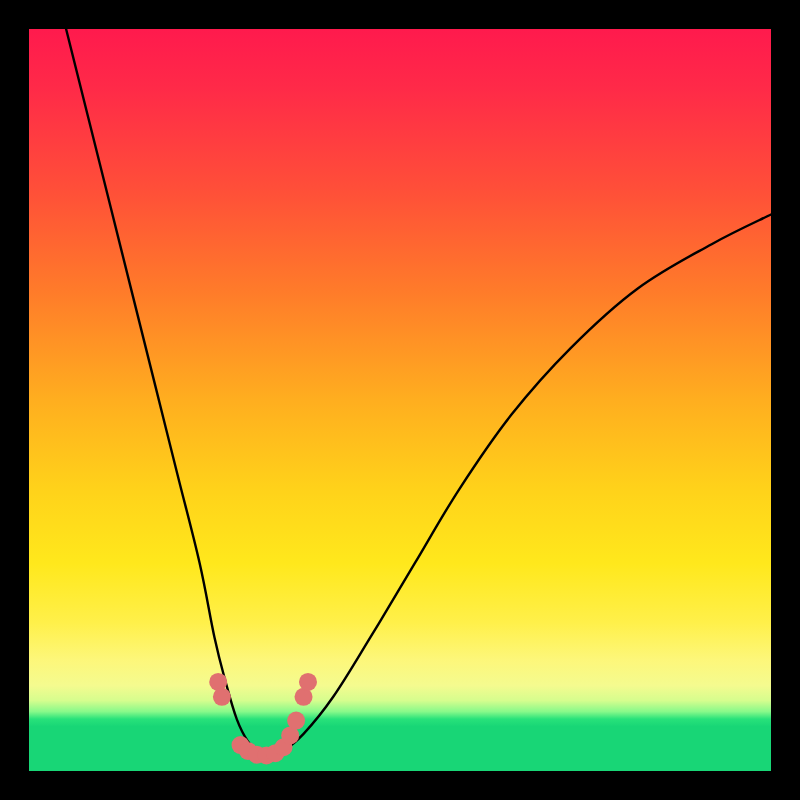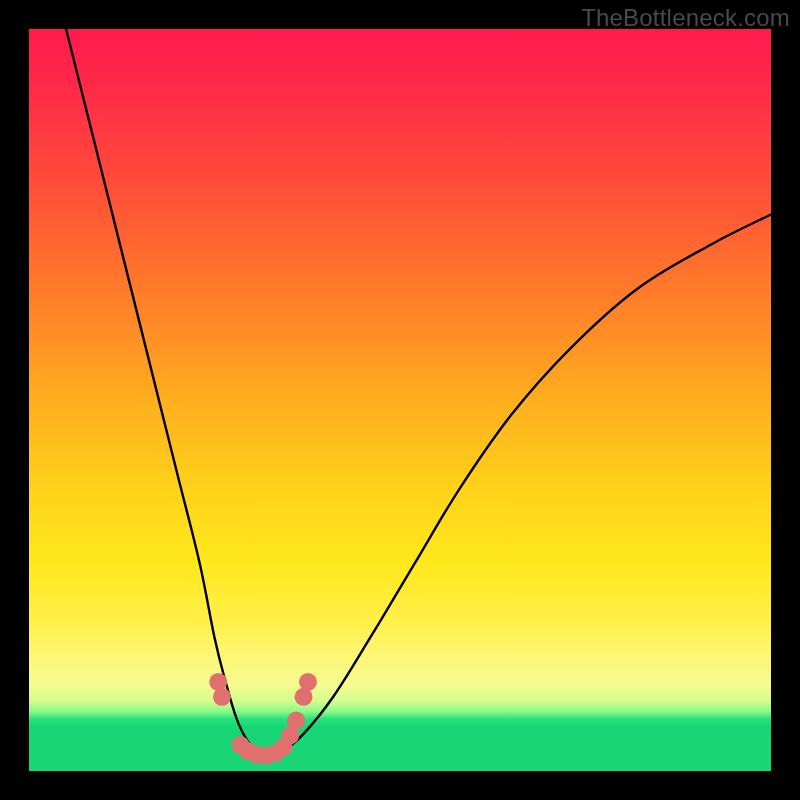--- a/index.html
+++ b/index.html
@@ -80,14 +80,13 @@
           <circle cx="237.44" cy="726.42" r="9" fill="#e07070"></circle>
           <circle cx="246.34" cy="724.19" r="9" fill="#e07070"></circle>
           <circle cx="254.51" cy="718.26" r="9" fill="#e07070"></circle>
           <circle cx="261.18" cy="706.38" r="9" fill="#e07070"></circle>
           <circle cx="267.12" cy="691.54" r="9" fill="#e07070"></circle>
           <circle cx="274.54" cy="667.80" r="9" fill="#e07070"></circle>
           <circle cx="278.99" cy="652.96" r="9" fill="#e07070"></circle>
         </g>
     </svg>
   </div>
-  <div class="watermark">TheBottleneck.com</div>
 </div>
 
 </body></html>

